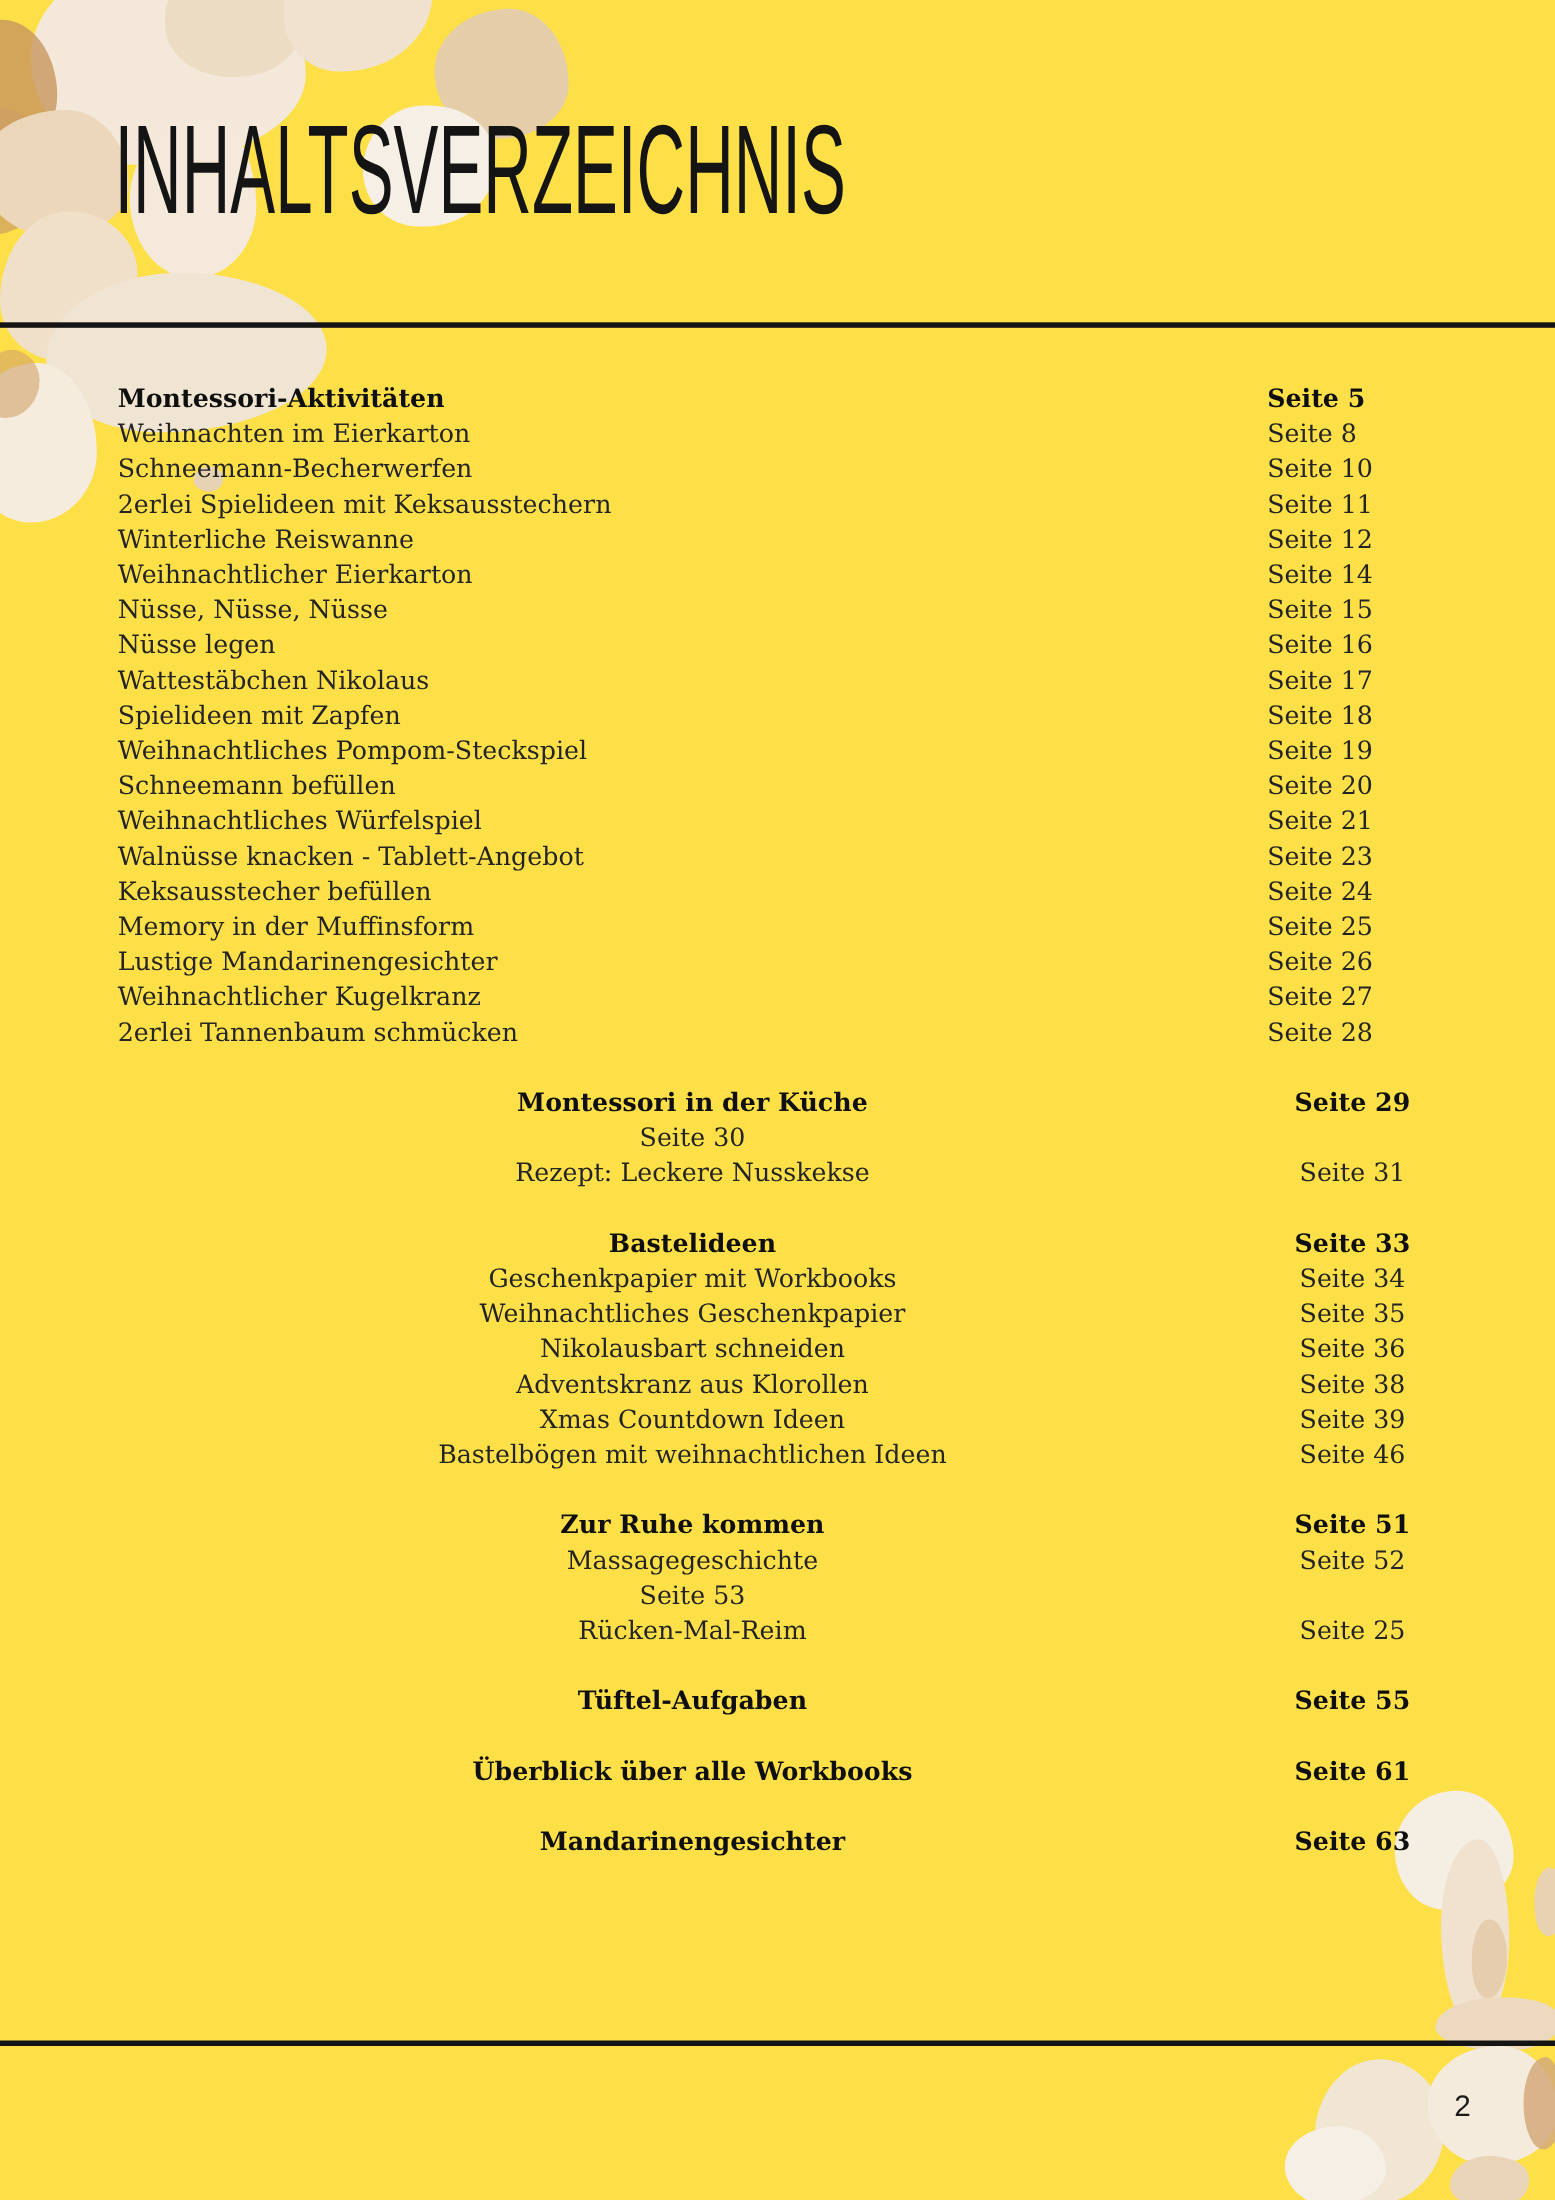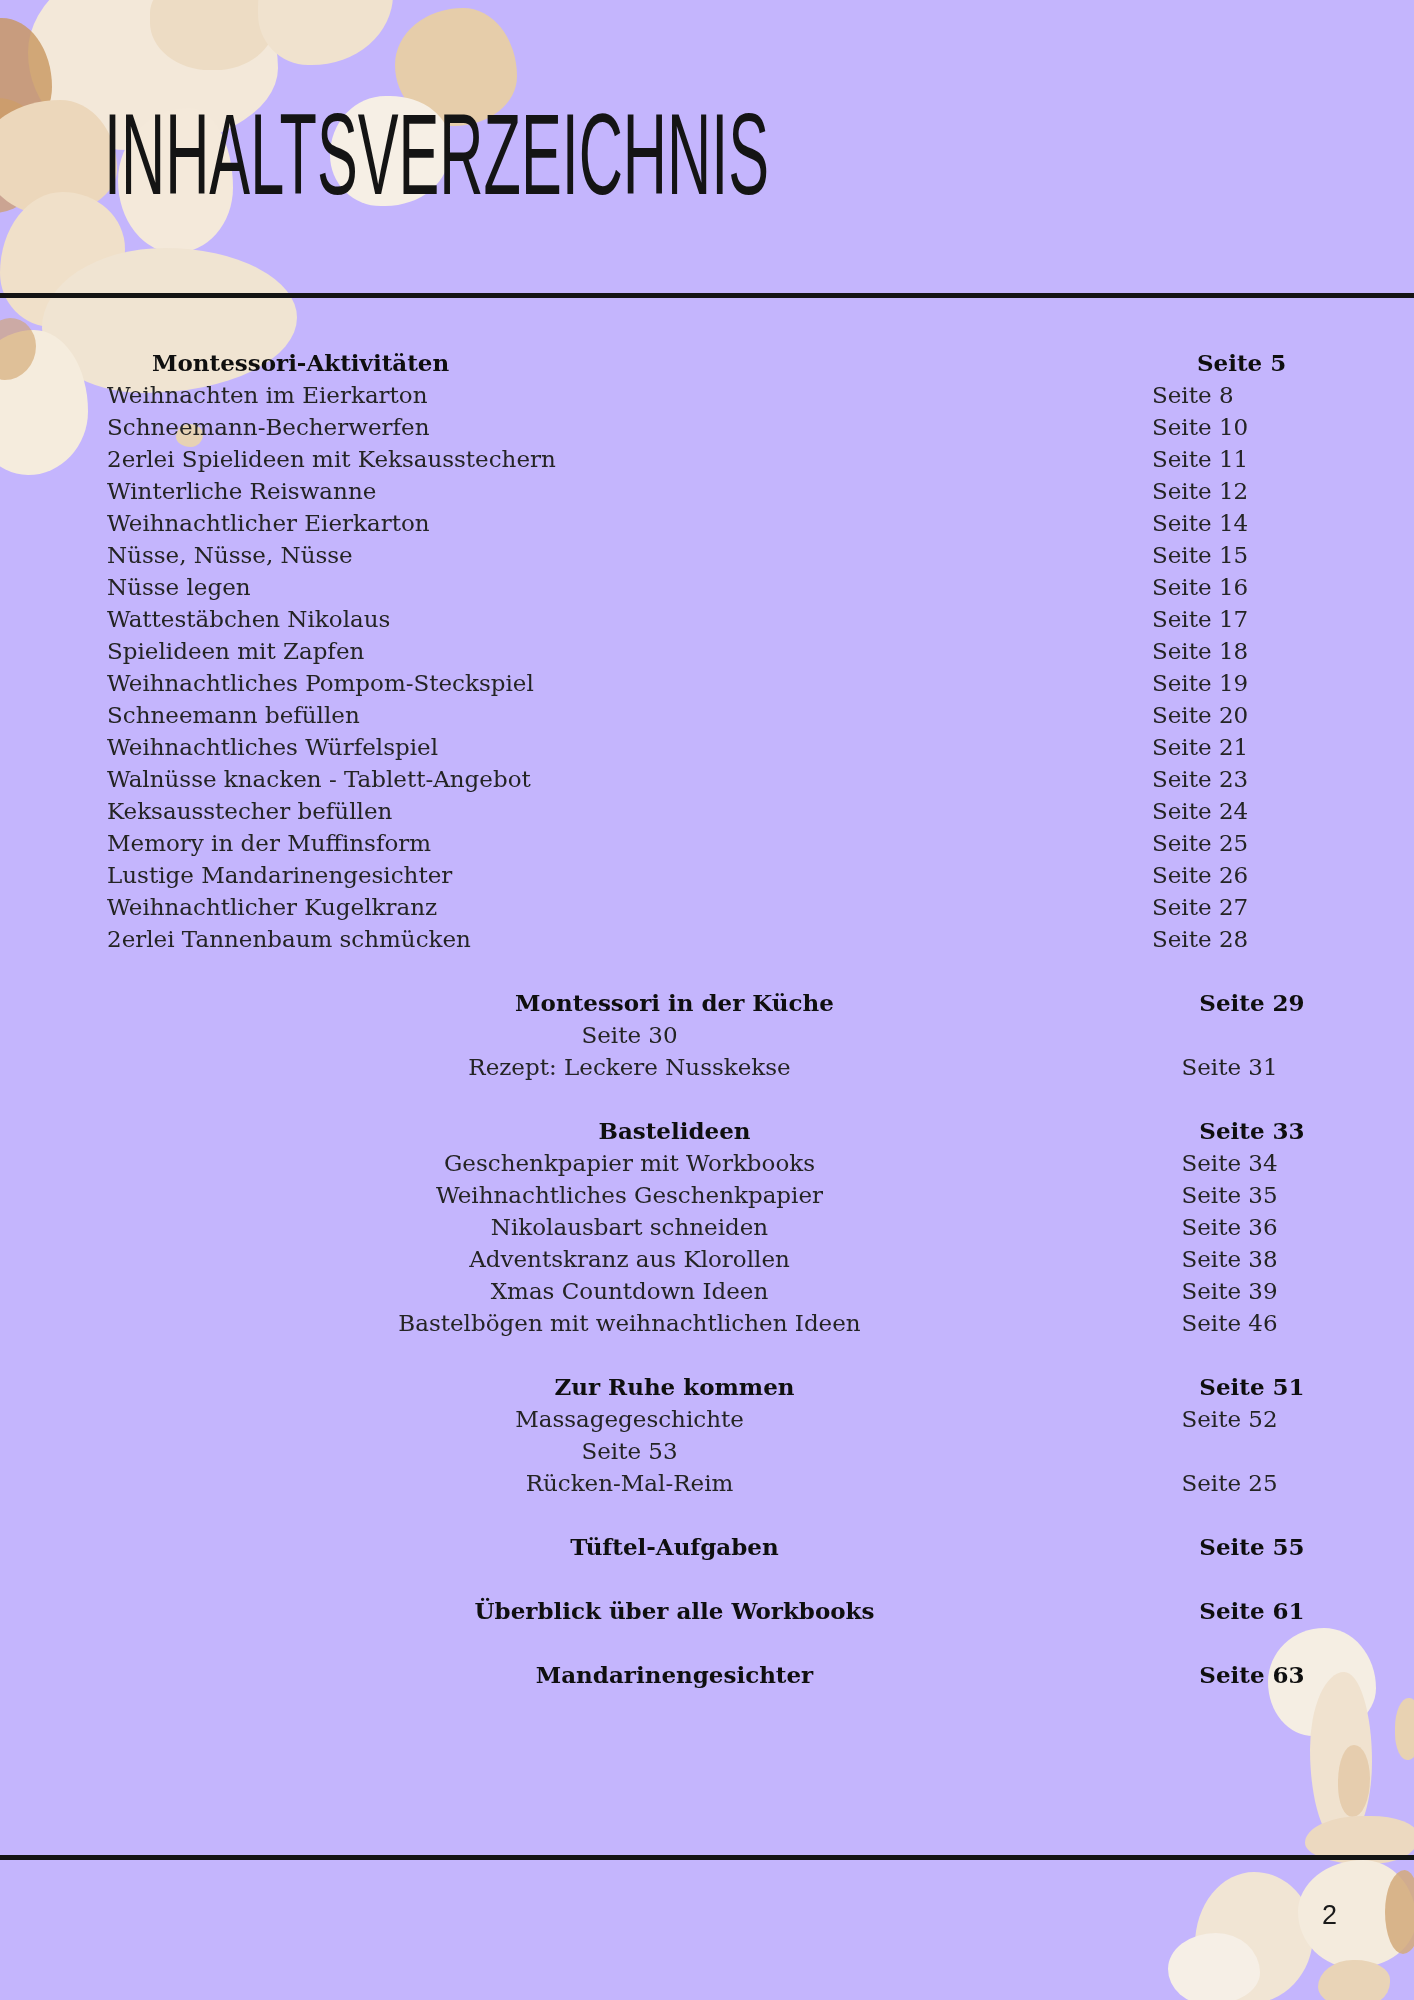--- a/index.html
+++ b/index.html
@@ -1,20 +1,20 @@
 <!DOCTYPE html>
 <html><head>
 <meta charset="utf-8">
 <style>
   html,body{margin:0;padding:0;background:#ffffff;}
   .page{
     position:relative;
     width:1414px;
     height:2000px;
-    background:#c4b5fd;
+    background:#fde047;
     overflow:hidden;
     font-family:"DejaVu Serif","Liberation Serif",serif;
     color:#1c1c1c;
   }
   
   .blob{position:absolute;z-index:1;filter:blur(0.6px);}
   
   .b1{left:28px;top:-45px;width:250px;height:195px;background:#f3e8d9;border-radius:54% 46% 60% 40%/50% 58% 42% 50%;}
   .b2{left:150px;top:-30px;width:125px;height:100px;background:#eddcc4;border-radius:60% 40% 50% 50%/45% 55% 50% 50%;}
   .b3{left:258px;top:-60px;width:135px;height:125px;background:#f0e2ce;border-radius:45% 55% 62% 38%/55% 45% 58% 42%;}
@@ -58,21 +58,21 @@
     top:347px;
     width:1200px;
     z-index:4;
     font-size:23px;
     line-height:32px;
   }
   .section + .section{margin-top:32px;text-align:center;}
   .row{display:grid;grid-template-columns:1045px 1fr;}
   .row .label{white-space:nowrap;}
   .row.item{color:#242424;}
-  .row.head{font-weight:700;color:#0f0f0f;margin-left:45px;}
+  .row.head{font-weight:700;color:#0f0f0f;}
   
   .folio{
     position:absolute;
     left:1322px;
     top:1900px;
     z-index:4;
     font-family:"Liberation Sans",sans-serif;
     font-size:27px;
     color:#1a1a1a;
   }

